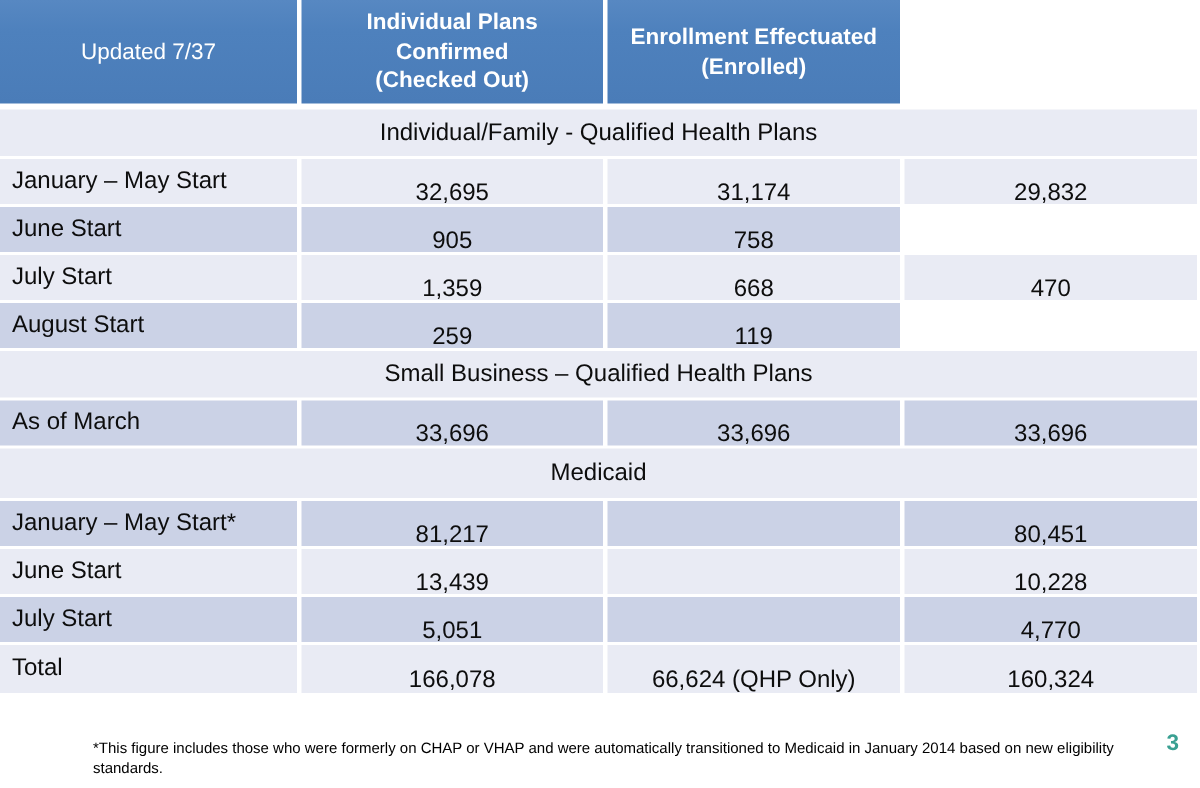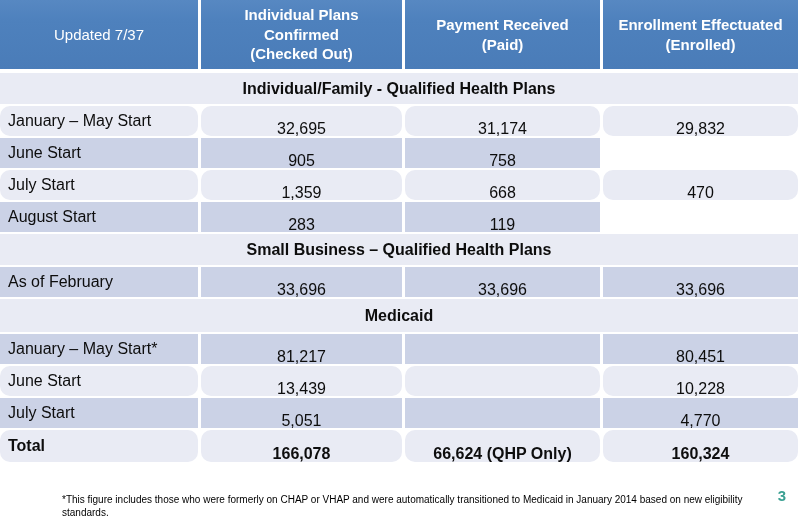--- a/index.html
+++ b/index.html
@@ -43,37 +43,37 @@
     display: flex; align-items: center; justify-content: center;
     text-align: center;
     font-size: 15px;
   }
   .thead .colhead { font-weight: bold; white-space: pre-line; line-height: 1.3; }
   
   .section {
     height: 31px;
     background: var(--light);
     display: flex; align-items: center; justify-content: center;
-    font-weight: bold; font-size: 16px;
+    font-weight: normal; font-size: 16px;
   }
   .section.tall { height: 33px; }
   
   .drow .cell { height: 30px; }
-  .trow .cell { height: 32px; font-weight: bold; }
+  .trow .cell { height: 32px; font-weight: normal; }
   .cell.label {
     display: flex; align-items: center;
     padding-left: 8px;
     font-size: 16px;
   }
   .cell.num {
     display: flex; align-items: center; justify-content: center;
     font-size: 16px;
     padding-top: 16px;
   }
-  .band-light { background: var(--light); border-radius: 10px; }
+  .band-light { background: var(--light); }
   .band-dark  { background: var(--dark); }
   
   .footnote {
     position: absolute;
     left: 62px; top: 493px; width: 688px;
     font-size: 10px; line-height: 1.3;
     color: #000000;
   }
   .page-num {
     position: absolute;
@@ -86,22 +86,20 @@
 <body>
 
 <div class="slide">
   <div class="tbl">
 
     <div class="row thead">
       <div class="cell">Updated 7/37</div>
       <div class="cell colhead">Individual Plans
 Confirmed
 (Checked Out)</div>
-      <div class="cell colhead">Payment Received
-(Paid)</div>
       <div class="cell colhead">Enrollment Effectuated
 (Enrolled)</div>
     </div>
 
     <div class="section">Individual/Family - Qualified Health Plans</div>
 
     <div class="row drow">
       <div class="cell label band-light">January – May Start</div>
       <div class="cell num band-light">32,695</div>
       <div class="cell num band-light">31,174</div>
@@ -116,28 +114,28 @@
 
     <div class="row drow">
       <div class="cell label band-light">July Start</div>
       <div class="cell num band-light">1,359</div>
       <div class="cell num band-light">668</div>
       <div class="cell num band-light">470</div>
     </div>
 
     <div class="row drow">
       <div class="cell label band-dark">August Start</div>
-      <div class="cell num band-dark">283</div>
+      <div class="cell num band-dark">259</div>
       <div class="cell num band-dark">119</div>
     </div>
 
     <div class="section">Small Business – Qualified Health Plans</div>
 
     <div class="row drow">
-      <div class="cell label band-dark">As of February</div>
+      <div class="cell label band-dark">As of March</div>
       <div class="cell num band-dark">33,696</div>
       <div class="cell num band-dark">33,696</div>
       <div class="cell num band-dark">33,696</div>
     </div>
 
     <div class="section tall">Medicaid</div>
 
     <div class="row drow">
       <div class="cell label band-dark">January – May Start*</div>
       <div class="cell num band-dark">81,217</div>

